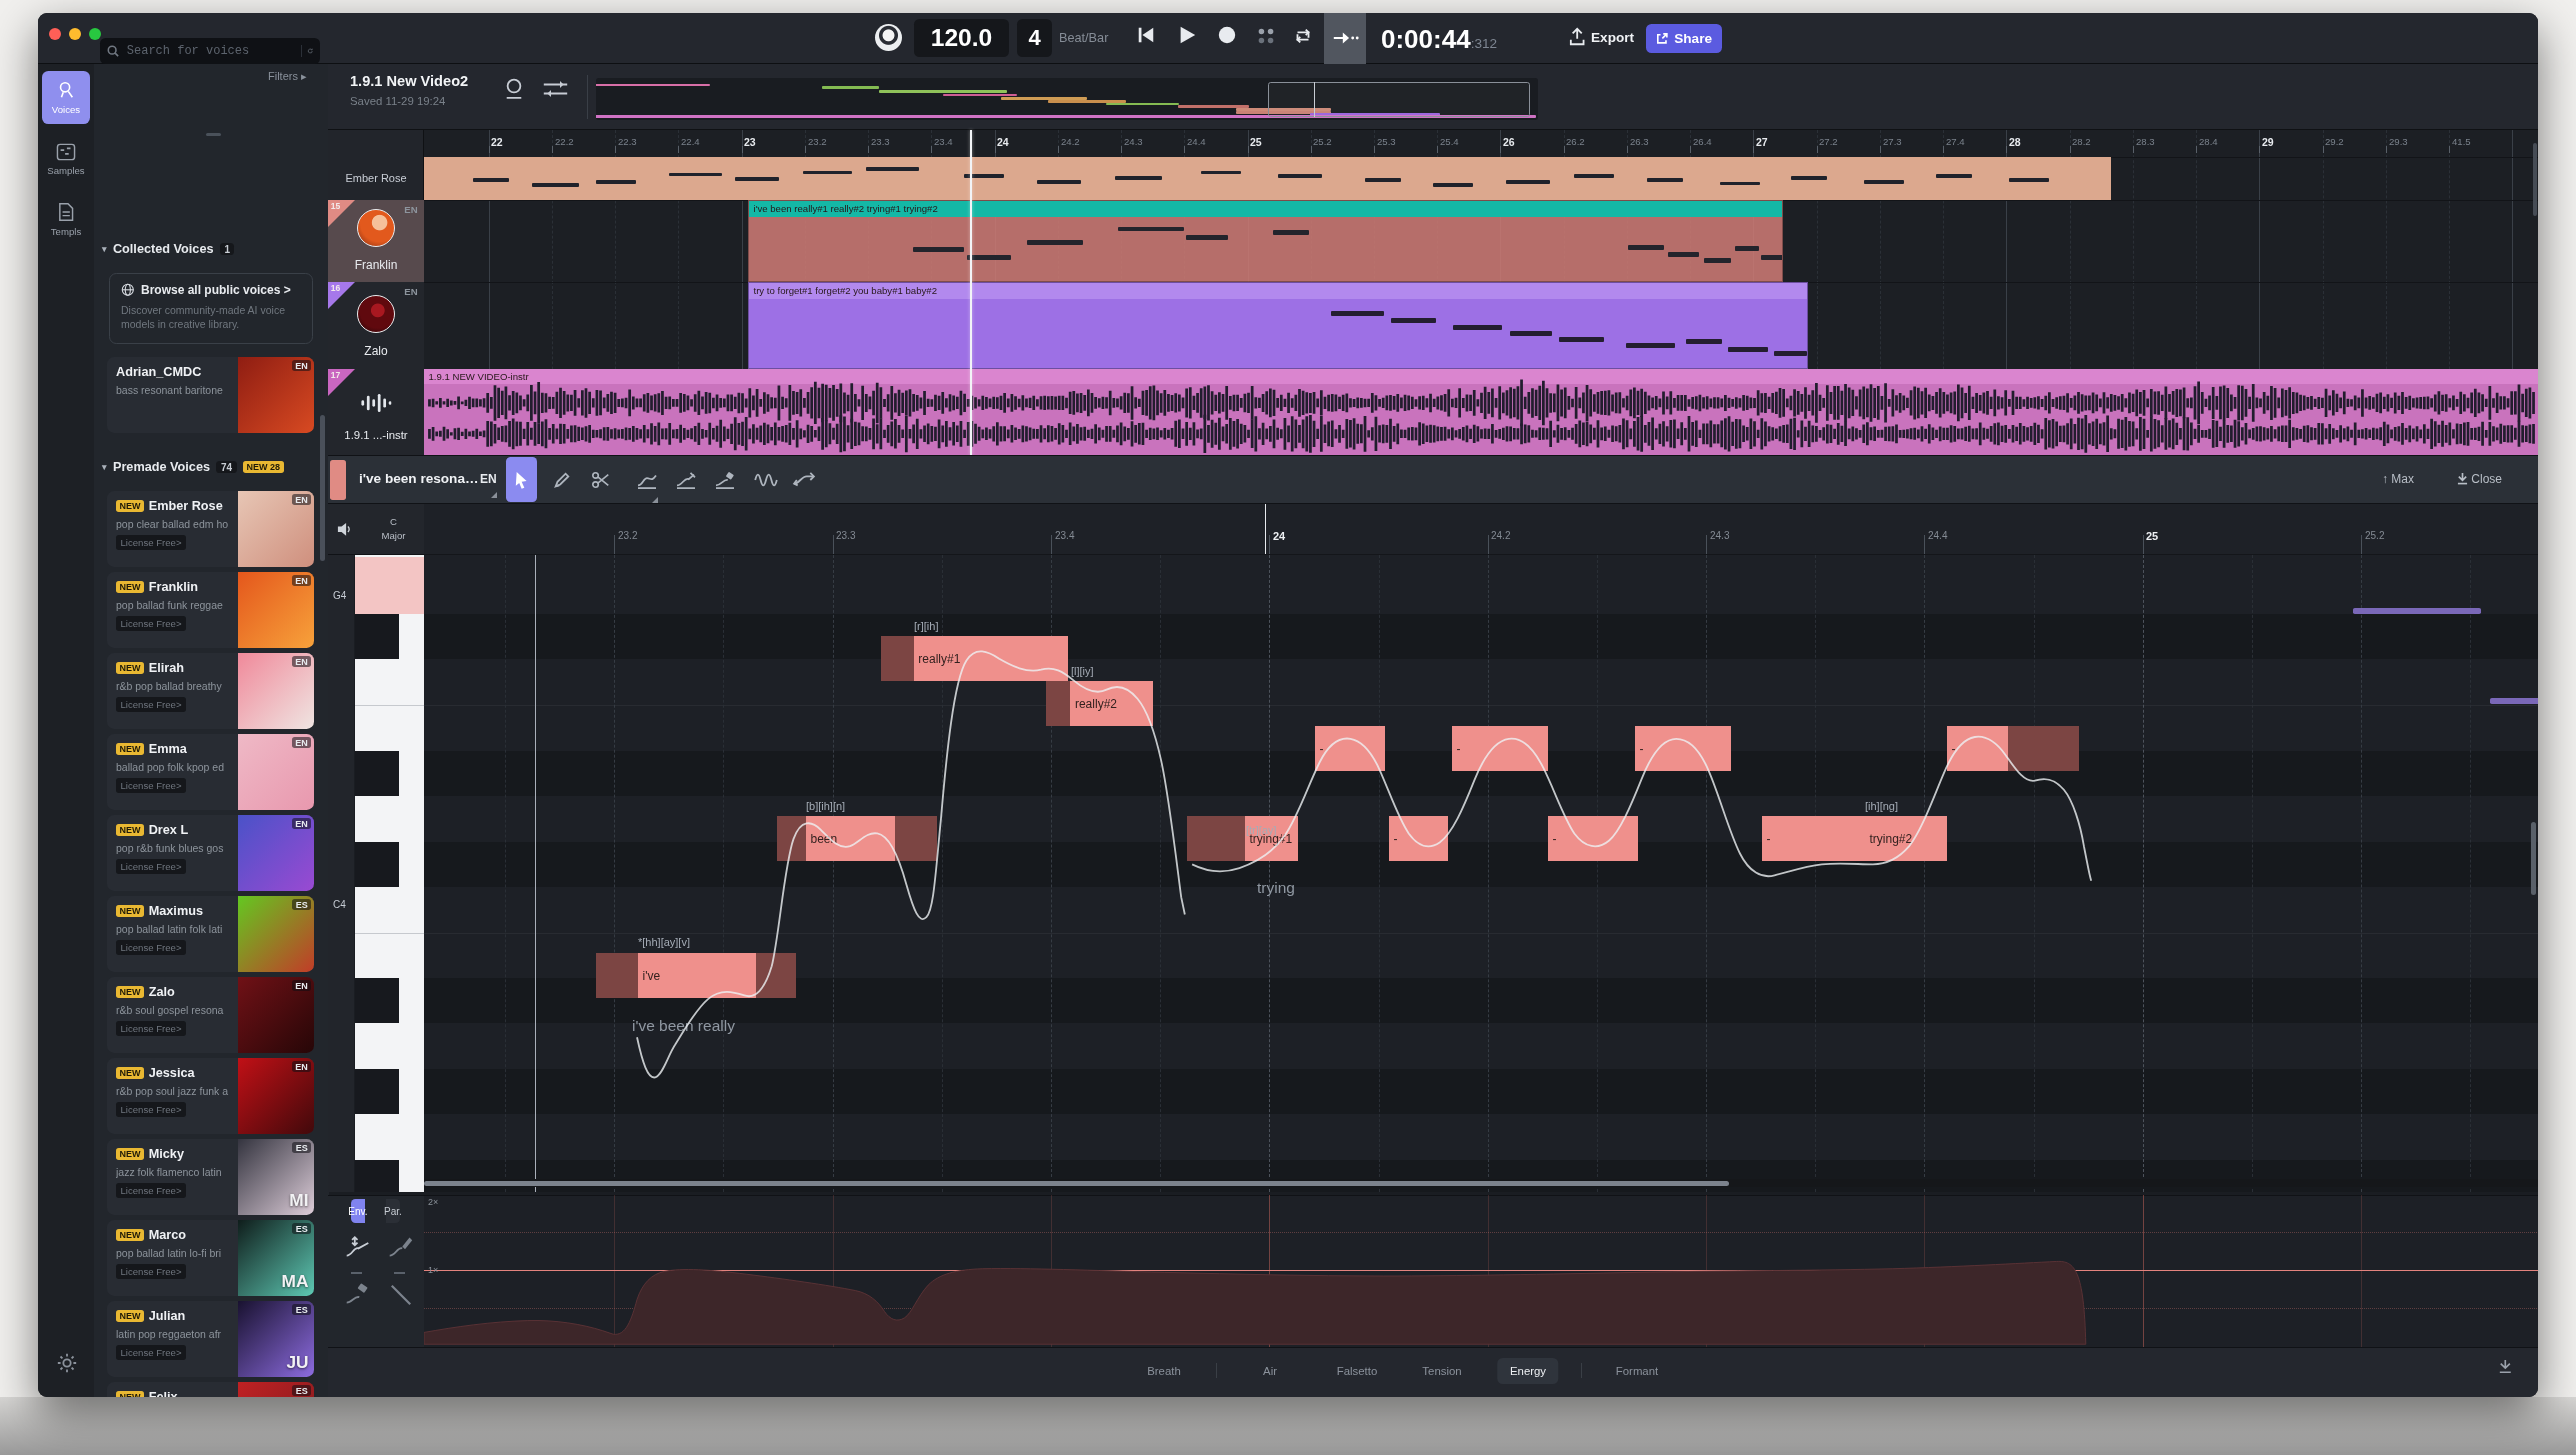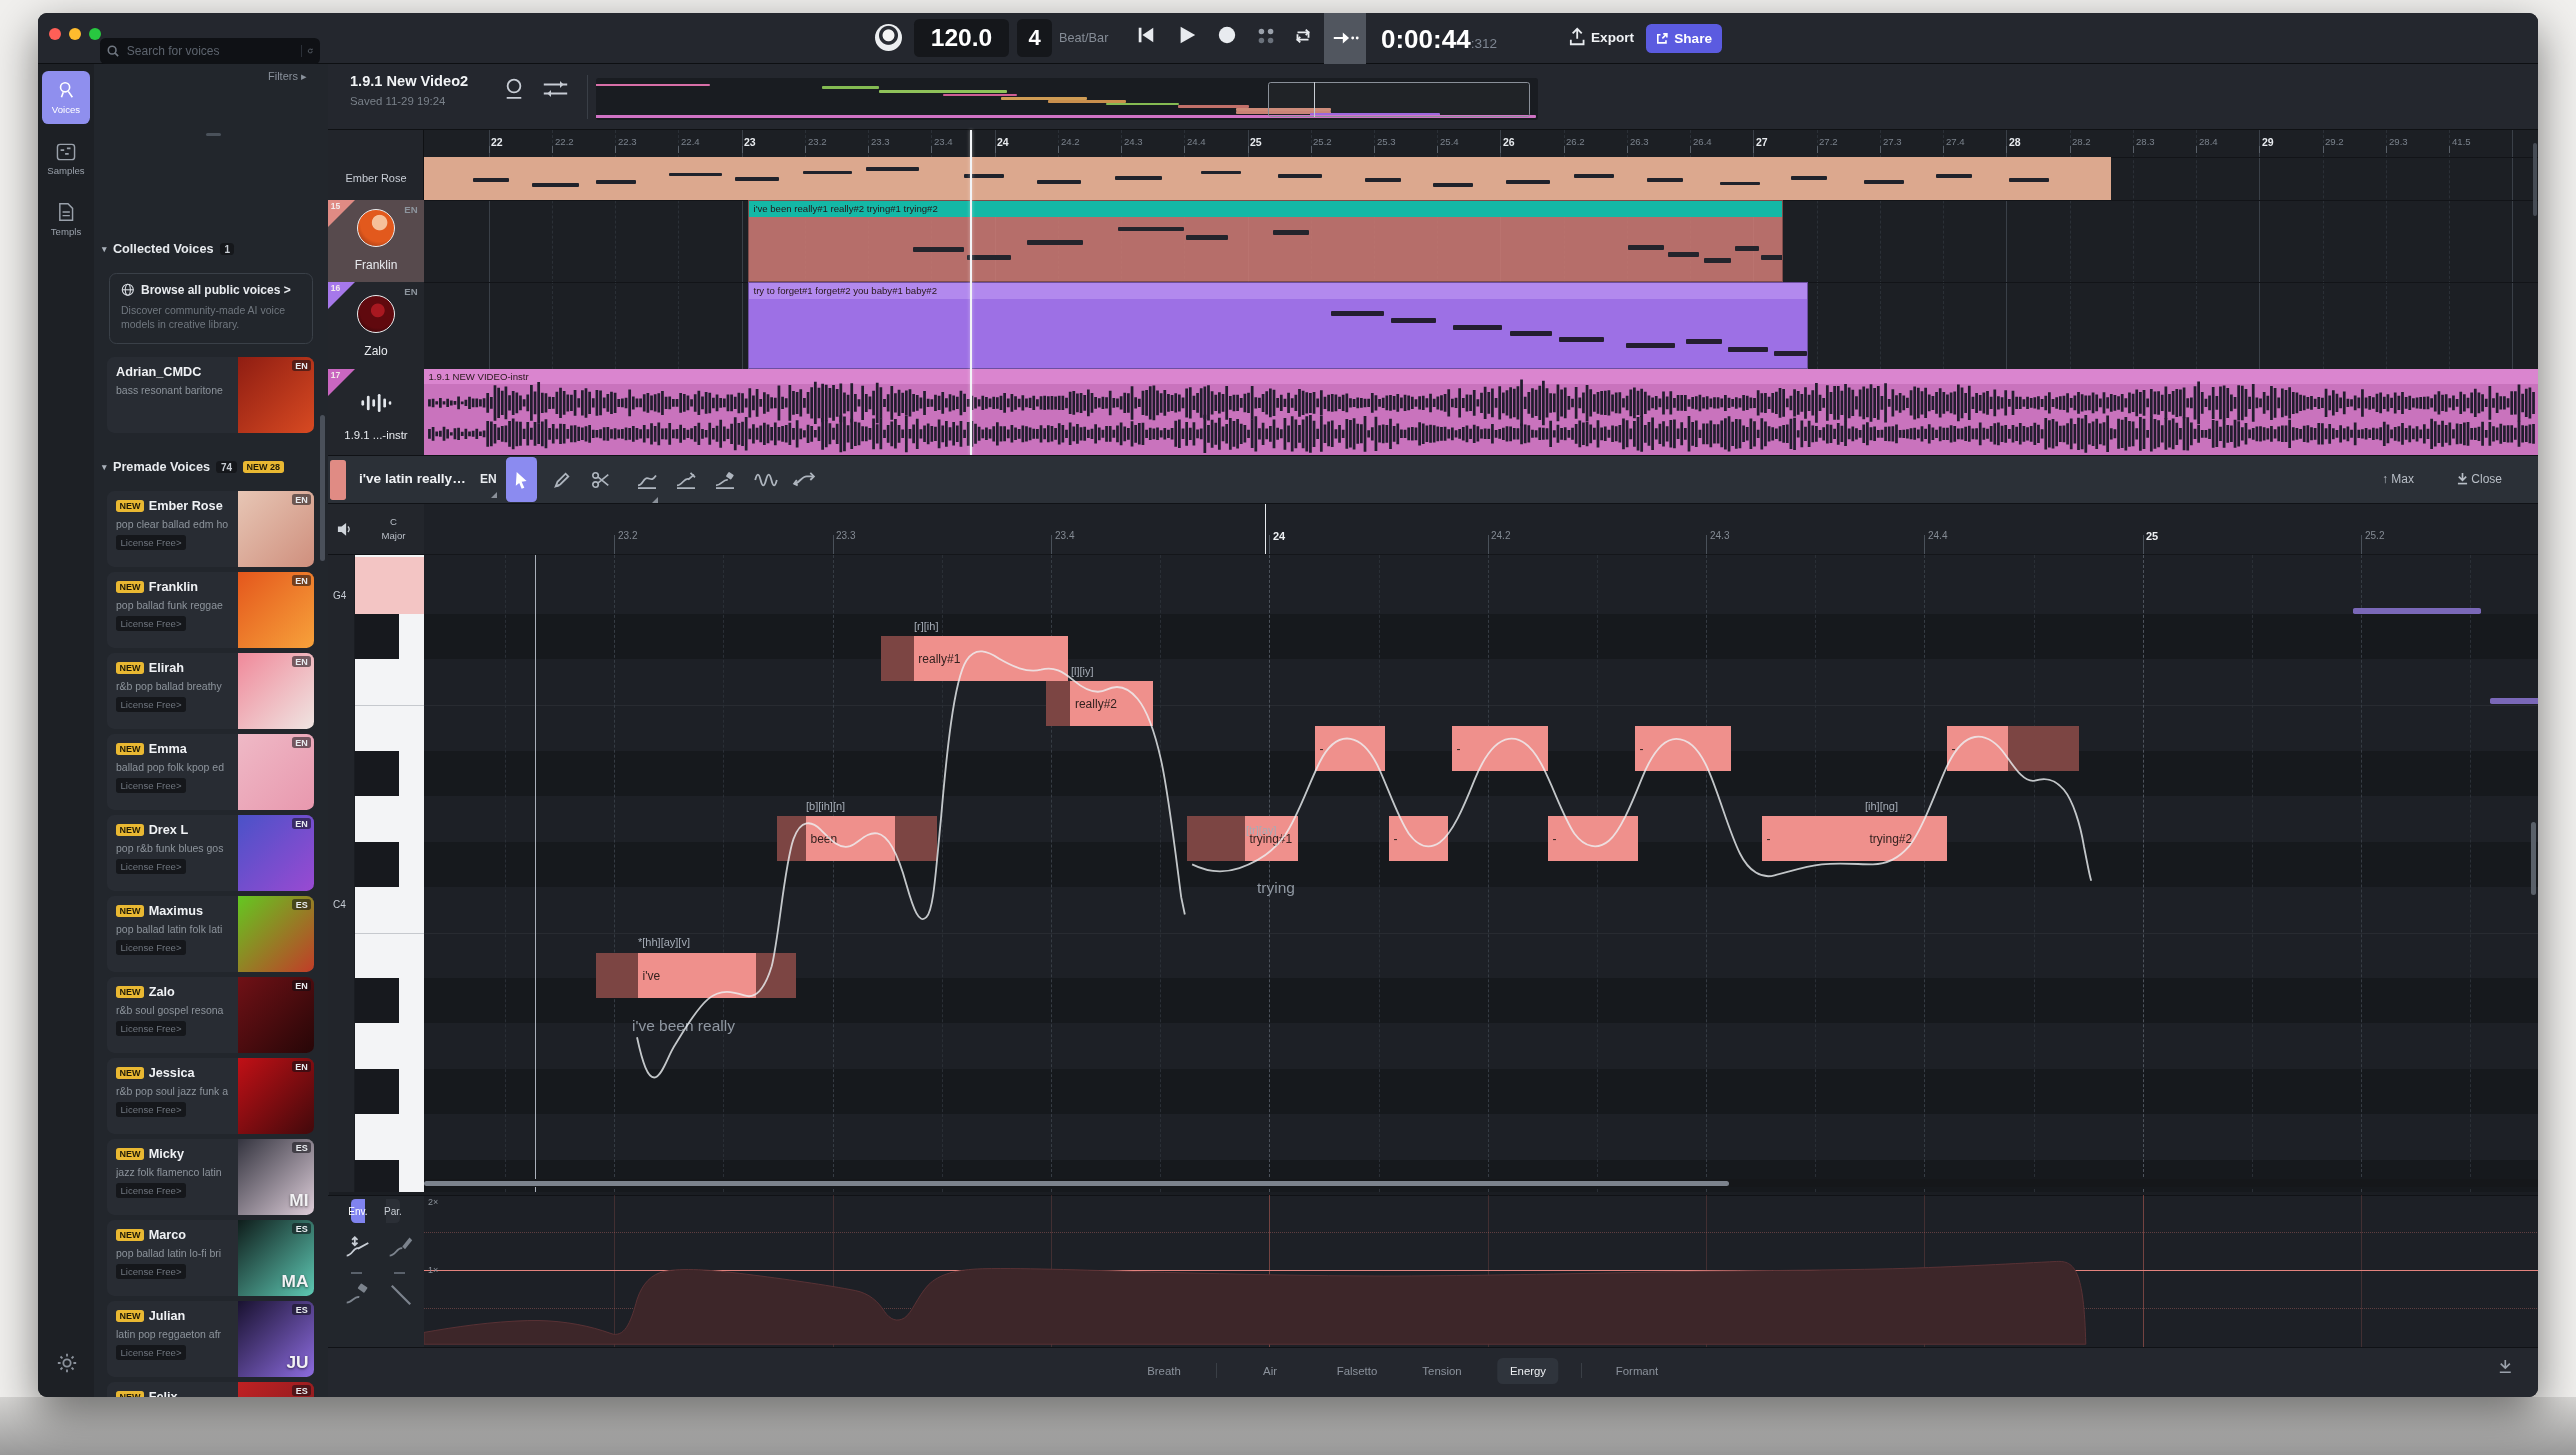--- a/index.html
+++ b/index.html
@@ -28,21 +28,21 @@
 
   
   .rail{position:absolute;left:38px;top:64px;width:56px;height:1333px;background:#1d2025;}
   .rail-tab{position:absolute;left:42px;width:48px;height:53px;border-radius:6.4px;display:flex;flex-direction:column;
             align-items:center;justify-content:center;gap:3.6px;color:#9aa1ab;font-size:9.6px;}
   .rail-tab.active{background:#8f8fee;color:#fff;}
   .sidebar{position:absolute;left:94px;top:64px;width:235px;height:1333px;background:#22262c;}
   .search{position:absolute;left:100px;top:38px;width:220px;height:25.5px;background:#0f1115;border-radius:5.5px;
           display:flex;align-items:center;padding:0 7.3px;gap:5.5px;}
   .search input{flex:1;background:transparent;border:none;outline:none;color:#cfd4da;font-size:12px;
-                font-family:Liberation Sans, sans-serif;}
+                font-family:Liberation Mono, monospace;}
   .search input::placeholder{color:#5d646e;}
   .card-o{position:absolute;left:109px;width:204px;border:0.9px solid #3a4048;border-radius:7.3px;padding:9px 11px;}
   .sec-h{position:absolute;left:102px;color:#e8ebef;font-size:12.7px;font-weight:bold;display:flex;align-items:center;gap:6.4px;}
   .badge-d{background:#15171b;color:#c9ced5;font-size:10px;font-weight:bold;padding:0.9px 4.5px;border-radius:3.6px;}
   .badge-y{background:#e9b832;color:#201b08;font-size:9px;font-weight:bold;padding:0.9px 3.6px;border-radius:2.7px;}
   .vcard{position:absolute;left:107px;width:207px;height:76px;background:#282c33;border-radius:7.3px;overflow:hidden;}
   .vcard .info{position:absolute;left:9px;top:8.2px;width:122px;}
   .vcard .nrow{display:flex;align-items:center;gap:4.5px;color:#f0f2f5;font-size:12.7px;font-weight:bold;}
   .vcard .desc{margin-top:4.5px;color:#8d949c;font-size:10.5px;white-space:nowrap;overflow:hidden;width:122px;}
   .vcard .lic{display:inline-block;margin-top:5.5px;background:#15171b;color:#6f757e;font-size:9.6px;padding:1.8px 4.5px;border-radius:2.7px;}
@@ -585,21 +585,21 @@
               <rect x="19" y="3" width="3" height="20" rx="1.5"></rect>
               <rect x="25" y="8" width="3" height="10" rx="1.5"></rect>
               <rect x="31" y="11" width="3" height="4" rx="1.5"></rect>
             </svg>
           </div>
         <div class="tname" style="top:60px;font-size:11.4px">1.9.1 ...-instr</div>
         </div>
 
       <div class="prbar"></div>
       <div class="abs" style="left:330px;top:460px;width:16.4px;height:40px;background:#e08b84;border-radius:2.7px"></div>
-      <div class="txt" style="left:359px;top:471px;font-size:13.6px;font-weight:bold;color:#f0f2f5">i've latin really…</div>
+      <div class="txt" style="left:359px;top:471px;font-size:13.6px;font-weight:bold;color:#f0f2f5">i've been resona…</div>
       <div class="txt" style="left:480px;top:472px;font-size:12px;font-weight:bold;color:#e8ebef">EN</div>
       <div class="abs" style="left:491px;top:492px;width:0;height:0;border-style:solid;border-width:0 0 6.4px 6.4px;border-color:transparent transparent #8a9099 transparent"></div>
       <div class="toolbtn sel" style="left:506px">
         <svg width="16.4" height="18" viewBox="0 0 18 20">
             <path d="M4 1 L15 11 L9.5 12 L12.5 18.5 L9.5 19.8 L6.8 13.2 L3 16.5 Z" fill="#fff"></path>
           </svg>
         </div>
       <div class="toolbtn" style="left:546px">
         <svg width="18" height="18" viewBox="0 0 20 20" fill="none" stroke="#aeb5be" stroke-width="2">
             <path d="M3 17 L5 12 L14 3 L17 6 L8 15 Z"></path>

